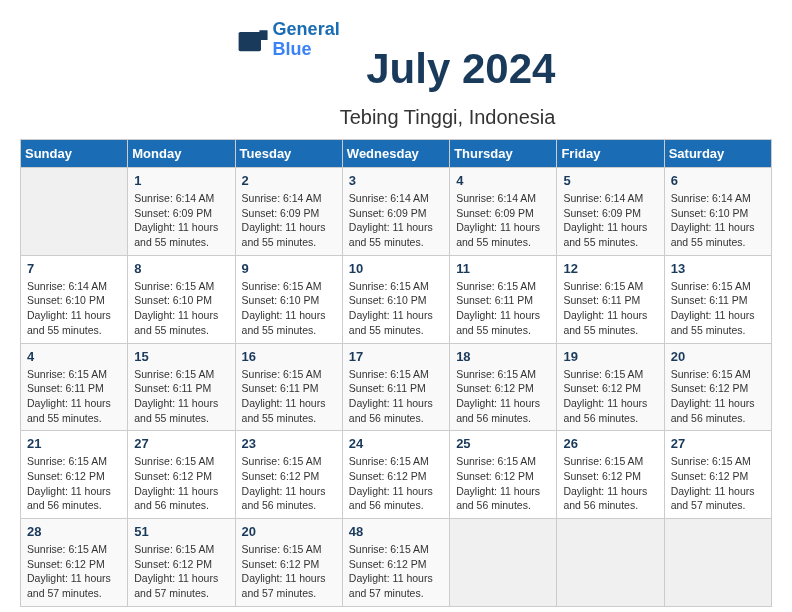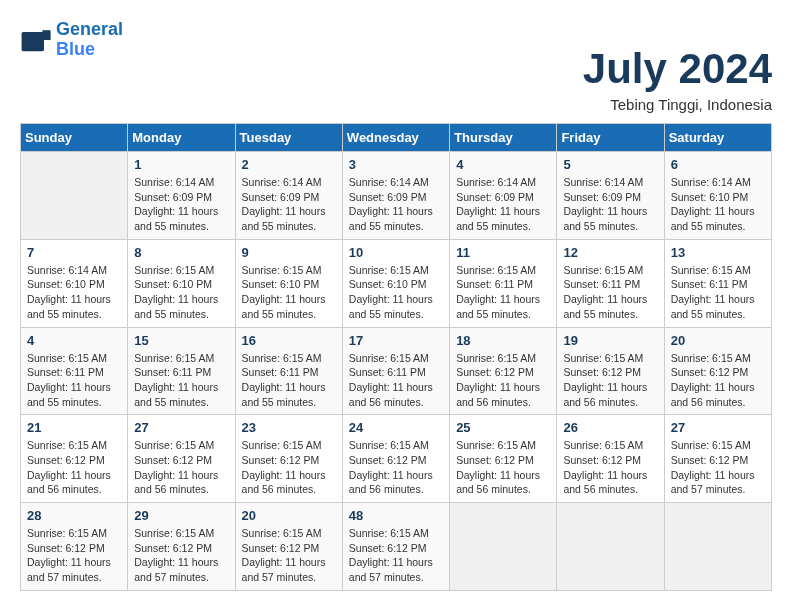--- a/index.html
+++ b/index.html
@@ -5,21 +5,21 @@
     * { box-sizing: border-box; margin: 0; padding: 0; }
     body {
       font-family: Arial, sans-serif;
       background: #fff;
       width: 792px;
       min-height: 612px;
       padding: 20px;
     }
     .header {
       display: flex;
-      justify-content: space-between;
+      justify-content: center;
       align-items: flex-start;
       margin-bottom: 10px;
     }
     .logo {
       display: flex;
       align-items: center;
     }
     .logo-text {
       font-size: 18px;
       font-weight: bold;
@@ -38,23 +38,23 @@
       text-align: right;
     }
     .month-title {
       font-size: 42px;
       font-weight: bold;
       color: #1a3a5c;
       line-height: 1;
       margin-top: 28px;
     }
     .location {
-      font-size: 15px;
+      font-size: 20px;
       color: #333;
-      margin-top: 6px;
+      margin-top: 16px;
     }
     table {
       width: 100%;
       border-collapse: collapse;
       font-size: 11px;
     }
     thead tr {
       background-color: #1a6db5;
       color: #fff;
     }
@@ -244,21 +244,21 @@
           <span class="day-number">27</span>
           <div class="day-info">Sunrise: 6:15 AM<br>Sunset: 6:12 PM<br>Daylight: 11 hours<br>and 57 minutes.</div>
         </td>
       </tr>
       <tr>
         <td>
           <span class="day-number">28</span>
           <div class="day-info">Sunrise: 6:15 AM<br>Sunset: 6:12 PM<br>Daylight: 11 hours<br>and 57 minutes.</div>
         </td>
         <td>
-          <span class="day-number">29</span>
+          <span class="day-number">51</span>
           <div class="day-info">Sunrise: 6:15 AM<br>Sunset: 6:12 PM<br>Daylight: 11 hours<br>and 57 minutes.</div>
         </td>
         <td>
           <span class="day-number">20</span>
           <div class="day-info">Sunrise: 6:15 AM<br>Sunset: 6:12 PM<br>Daylight: 11 hours<br>and 57 minutes.</div>
         </td>
         <td>
           <span class="day-number">48</span>
           <div class="day-info">Sunrise: 6:15 AM<br>Sunset: 6:12 PM<br>Daylight: 11 hours<br>and 57 minutes.</div>
         </td>

